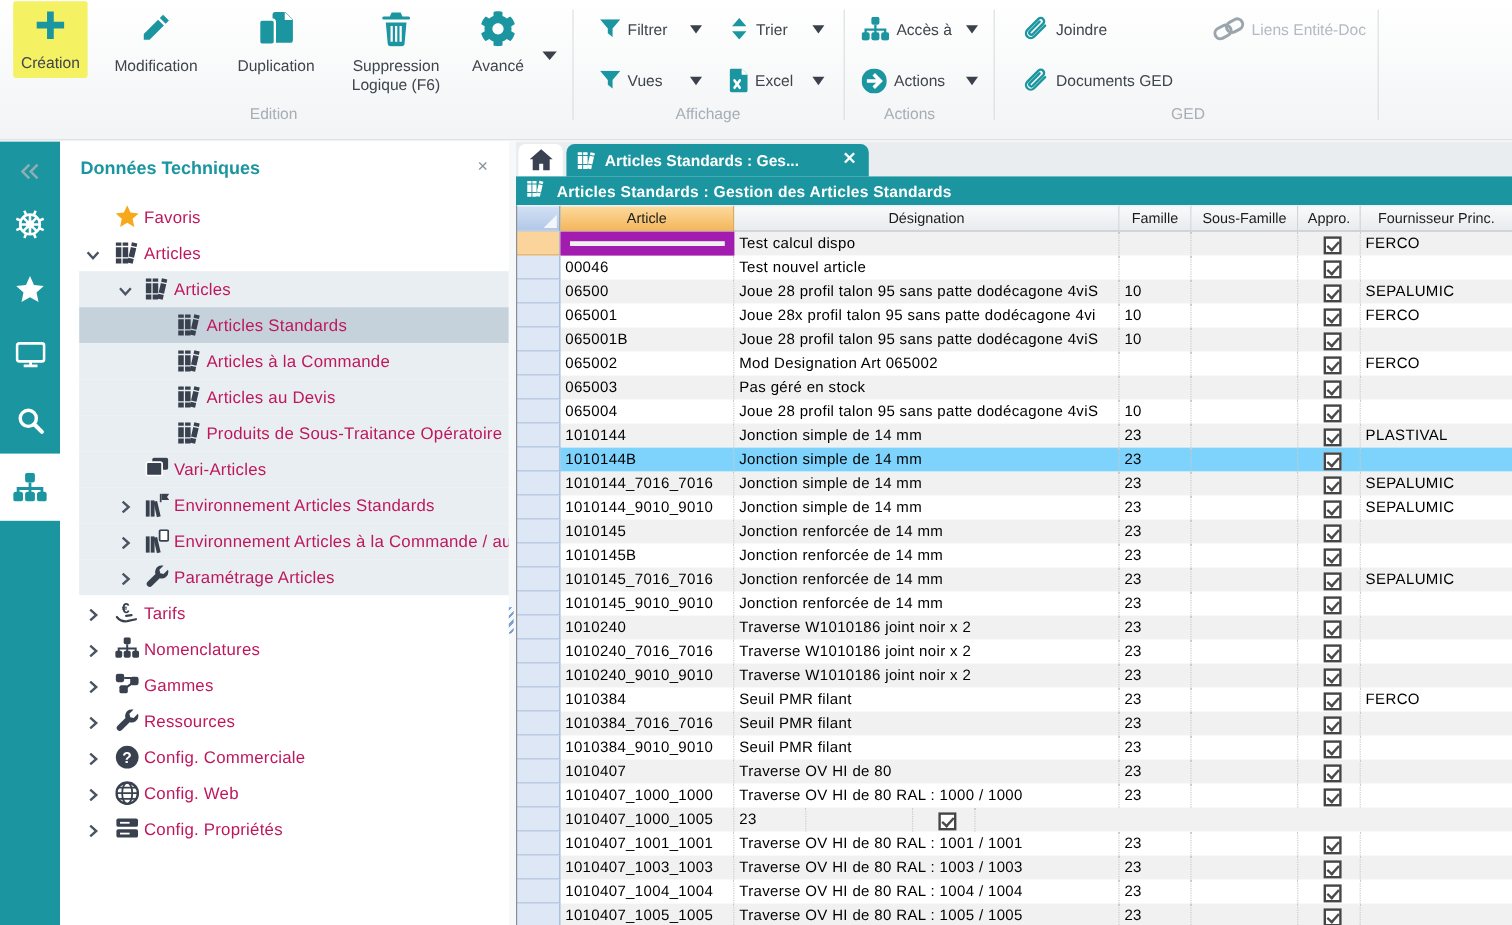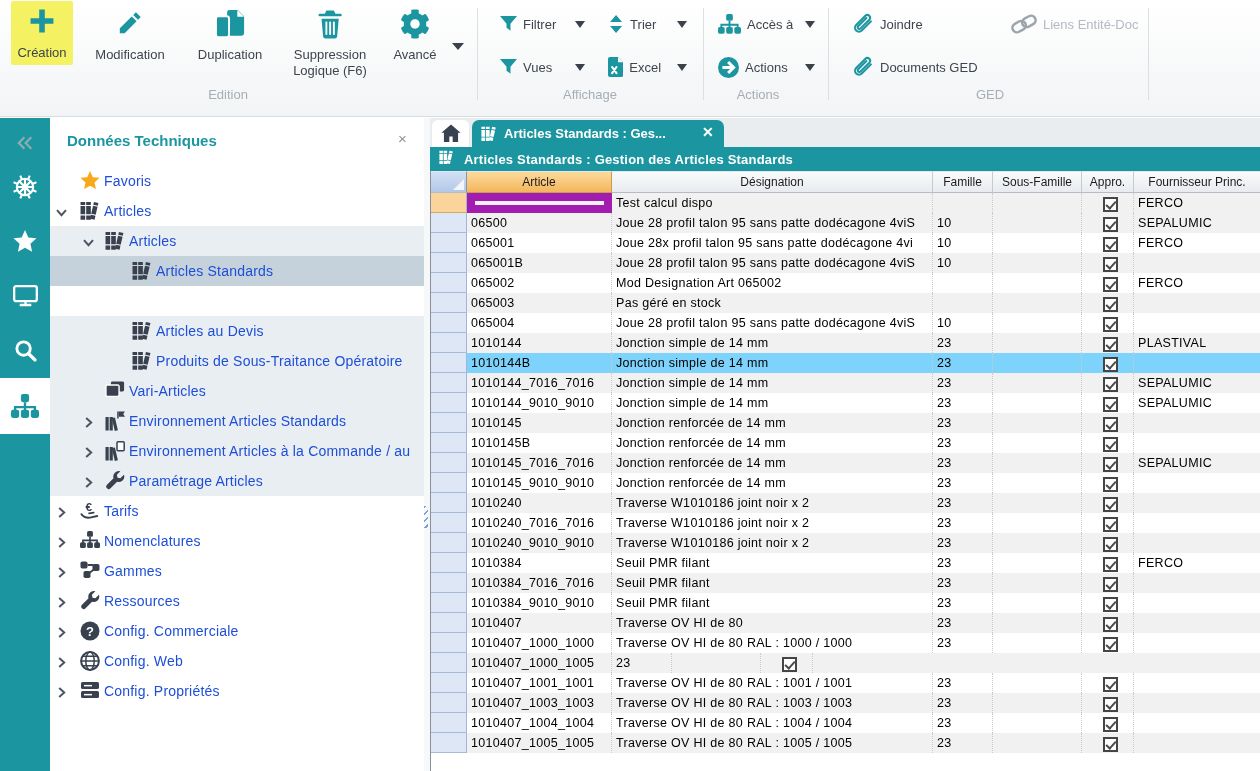--- a/index.html
+++ b/index.html
@@ -16,21 +16,21 @@
 .smbtn { position:absolute; height:26px; display:flex; align-items:center; color:#3f454d; font-size:13px; }
 .smbtn svg { margin-right:6px; }
 .drop { width:0; height:0; border-left:6px solid transparent; border-right:6px solid transparent; border-top:7px solid #3a414b; }
 
 #sidebar { position:absolute; left:0; top:118px; width:50px; height:653px; background:#1b96a0; }
 .sbi { position:absolute; left:0; width:50px; height:50px; display:flex; align-items:center; justify-content:center; }
 
 #tree { position:absolute; left:50px; top:118px; width:374px; height:653px; background:#fff; overflow:hidden; }
 #treetitle { position:absolute; left:17px; top:14px; font-size:15px; font-weight:bold; color:#1b96a0; }
 #treeclose { position:absolute; left:348px; top:12px; font-size:15px; color:#8a949c; }
-.trow { position:absolute; left:0; width:374px; height:30px; display:flex; align-items:center; font-size:14px; letter-spacing:0.2px; color:#1d4ed8; }
+.trow { position:absolute; left:16px; width:374px; height:30px; display:flex; align-items:center; font-size:14px; letter-spacing:0.2px; color:#be185d; }
 .tint { background:#e9eef2; }
 .tsel { background:#c5d2dc; }
 
 #splitter { position:absolute; left:424px; top:118px; width:6px; height:653px; background:#f6f8f9; }
 
 #tabbar { position:absolute; left:430px; top:118px; width:830px; height:29px; background:#e9edf0; }
 #hometab { position:absolute; left:2px; top:2px; width:37px; height:27px; background:#fff; border-radius:6px 6px 0 0; display:flex; align-items:center; justify-content:center; }
 #acttab { position:absolute; left:42px; top:2px; width:252px; height:27px; background:#1b96a0; border-radius:7px 7px 0 0; display:flex; align-items:center; color:#fff; font-size:13px; font-weight:bold; padding-left:9px; white-space:nowrap; }
 #titlebar { position:absolute; left:430px; top:147px; width:830px; height:24px; background:#1b96a0; color:#fff; display:flex; align-items:center; font-size:13px; letter-spacing:0.2px; font-weight:bold; }
 
@@ -262,20 +262,32 @@
           <g fill="#39414f">
             <path d="M0.5 1h4.4v2.7H0.5zM0.5 4.7h4.4v8H0.5zM0.5 13.7h4.4v4H0.5z"></path>
             <path d="M5.9 1h4.4v2.7H5.9zM5.9 4.7h4.4v8H5.9zM5.9 13.7h4.4v4H5.9z"></path>
             <g transform="rotate(13 13.5 9.5)">
               <path d="M11.3 1.2h4.4v2.7h-4.4zM11.3 4.9h4.4v7.8h-4.4zM11.3 13.7h4.4v3.8h-4.4z"></path>
             </g>
           </g>
         </svg></span>
       <span class="abs" style="left:106px;top:7px;">Articles Standards</span>
     </div>
+    <div class="trow tint" style="top:168px;">
+      <span class="abs" style="left:82px;top:5px;"><svg width="20" height="20" viewBox="0 0 19 19">
+          <g fill="#39414f">
+            <path d="M0.5 1h4.4v2.7H0.5zM0.5 4.7h4.4v8H0.5zM0.5 13.7h4.4v4H0.5z"></path>
+            <path d="M5.9 1h4.4v2.7H5.9zM5.9 4.7h4.4v8H5.9zM5.9 13.7h4.4v4H5.9z"></path>
+            <g transform="rotate(13 13.5 9.5)">
+              <path d="M11.3 1.2h4.4v2.7h-4.4zM11.3 4.9h4.4v7.8h-4.4zM11.3 13.7h4.4v3.8h-4.4z"></path>
+            </g>
+          </g>
+        </svg></span>
+      <span class="abs" style="left:106px;top:7px;">Articles à la Commande</span>
+    </div>
     <div class="trow tint" style="top:198px;">
       <span class="abs" style="left:82px;top:5px;"><svg width="20" height="20" viewBox="0 0 19 19">
           <g fill="#39414f">
             <path d="M0.5 1h4.4v2.7H0.5zM0.5 4.7h4.4v8H0.5zM0.5 13.7h4.4v4H0.5z"></path>
             <path d="M5.9 1h4.4v2.7H5.9zM5.9 4.7h4.4v8H5.9zM5.9 13.7h4.4v4H5.9z"></path>
             <g transform="rotate(13 13.5 9.5)">
               <path d="M11.3 1.2h4.4v2.7h-4.4zM11.3 4.9h4.4v7.8h-4.4zM11.3 13.7h4.4v3.8h-4.4z"></path>
             </g>
           </g>
         </svg></span>
@@ -474,20 +486,31 @@
       <div class="gsel gsel1"></div>
       <div class="gc" style="width:145px;border:8px solid #a21caf;background:#f0f0f0;padding-top:2px;">00045</div>
       <div class="gc" style="width:321px">Test calcul dispo</div>
       <div class="gc" style="width:60px"></div>
       <div class="gc" style="width:89px"></div>
       <div class="gc" style="width:52px;padding:0">
         <div class="cb"></div>
       </div>
       <div class="gc" style="width:126px;border-right:none">FERCO</div>
     </div>
+    <div class="grow" style="background:#ffffff">
+      <div class="gsel"></div>
+      <div class="gc" style="width:145px">00046</div>
+      <div class="gc" style="width:321px">Test nouvel article</div>
+      <div class="gc" style="width:60px"></div>
+      <div class="gc" style="width:89px"></div>
+      <div class="gc" style="width:52px;padding:0">
+        <div class="cb"></div>
+      </div>
+      <div class="gc" style="width:126px;border-right:none"></div>
+    </div>
     <div class="grow" style="background:#f1f1f1">
       <div class="gsel"></div>
       <div class="gc" style="width:145px">06500</div>
       <div class="gc" style="width:321px">Joue 28 profil talon 95 sans patte dodécagone 4viS</div>
       <div class="gc" style="width:60px">10</div>
       <div class="gc" style="width:89px"></div>
       <div class="gc" style="width:52px;padding:0">
         <div class="cb"></div>
       </div>
       <div class="gc" style="width:126px;border-right:none">SEPALUMIC</div>

